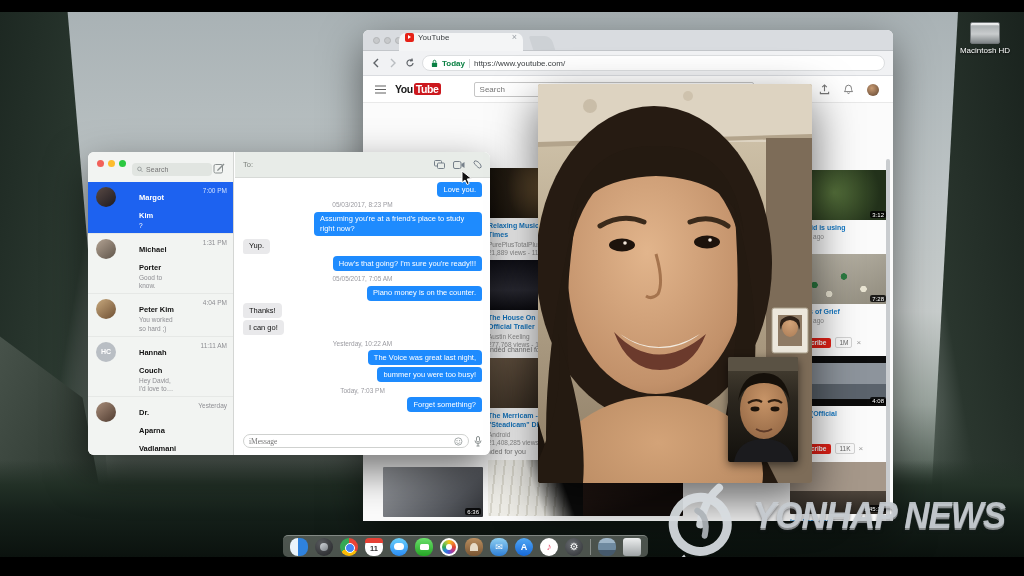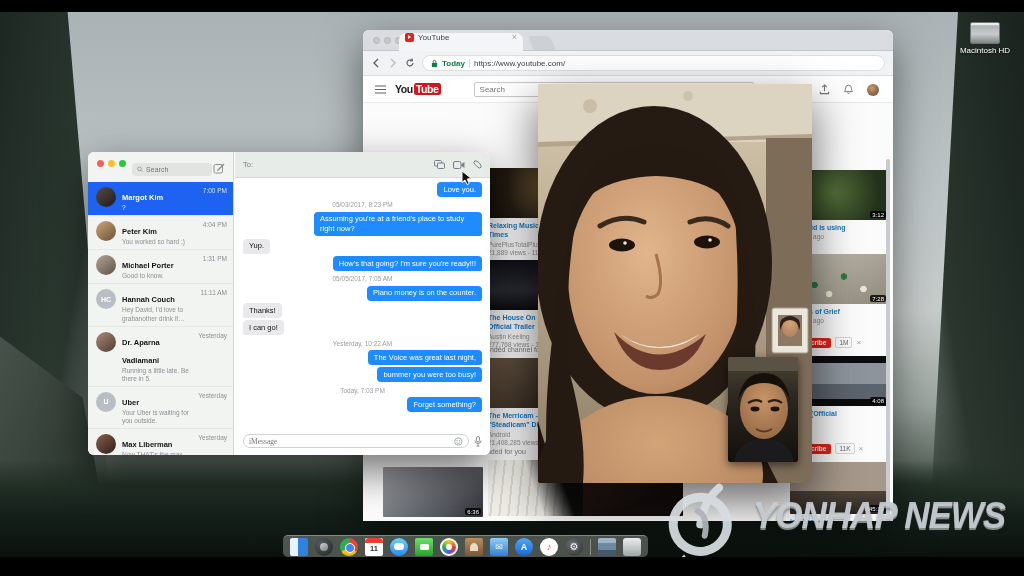--- a/index.html
+++ b/index.html
@@ -94,21 +94,21 @@
 
   
   #msgwin{left:88px;top:152px;width:402px;height:303px;border-radius:6px;background:#fff;
     box-shadow:0 16px 42px rgba(0,0,0,.55);overflow:hidden}
   #msgside{position:absolute;left:0;top:0;width:146px;height:100%;background:#f2f4f2;border-right:1px solid #d4d6d4}
   .tl.red{background:#f2615a}.tl.yel{background:#fdbc2e}.tl.grn{background:#2bc840}
   #msgsearch{position:absolute;left:14px;top:11px;width:100px;height:13px;background:#e1e5e1;border-radius:4px;display:flex;align-items:center;gap:3px;padding:0 5px}
   #msgsearch input{border:0;outline:0;background:transparent;width:100%;font-size:7px;color:#556;font-family:"Liberation Sans",sans-serif}
   #compose{position:absolute;right:8px;top:10px}
   #convlist{position:absolute;left:0;top:30px;width:100%;height:273px;overflow:hidden}
-  .crow{position:relative;display:flex;gap:6px;padding:4px 6px 3px 8px;min-height:30px;align-items:flex-start}
+  .crow{position:relative;display:flex;gap:23px;padding:4px 6px 3px 8px;min-height:30px;align-items:flex-start}
   .crow + .crow{border-top:.5px solid #e6e8e6}
   .av{flex:none;width:20px;height:20px;border-radius:50%;margin-top:1px;color:#fff;font-size:7px;display:flex;align-items:center;justify-content:center}
   .cmain{flex:1;min-width:0}
   .cname{font-size:7.5px;font-weight:bold;color:#111;line-height:1.3}
   .cprev{font-size:6.5px;color:#8e8e93;line-height:1.25;display:-webkit-box;-webkit-line-clamp:2;-webkit-box-orient:vertical;overflow:hidden}
   .ctime{flex:none;font-size:6.5px;color:#8e8e93;margin-top:1px}
   .crow.sel{background:#1d62f0}
   .crow.sel .cname,.crow.sel .cprev{color:#fff}
   .crow.sel .ctime{color:#cfe0ff}
   .av1{background:linear-gradient(140deg,#5a4a44,#1d1a20)}
@@ -136,21 +136,21 @@
     box-shadow:0 18px 46px rgba(0,0,0,.6);background:#8a7a63}
   #ftpip{position:absolute;left:190px;top:273px;width:70px;height:105px;border-radius:2px;overflow:hidden;
     box-shadow:0 3px 10px rgba(0,0,0,.55)}
 
   
   #cursor{left:461px;top:170px}
 
   
   #dock{left:283px;top:535px;height:22px;background:rgba(130,136,130,.55);border-radius:5px;
     border-top:1px solid rgba(255,255,255,.3);display:flex;align-items:center;gap:7px;padding:2px 7px}
-  .dk{width:18px;height:18px;border-radius:2px;position:relative;display:flex;align-items:center;justify-content:center;color:#fff;font-size:10px}
+  .dk{width:18px;height:18px;border-radius:8px;position:relative;display:flex;align-items:center;justify-content:center;color:#fff;font-size:10px}
   .dk-finder{background:linear-gradient(90deg,#eaf3fb 0 46%,#2f82dd 46%)}
   .dk-launch{background:radial-gradient(circle at 35% 30%,#585a5e,#222326);border-radius:50%}
   .dk-launch::after{content:"";position:absolute;left:5px;top:5px;width:8px;height:8px;border-radius:50%;background:linear-gradient(145deg,#cfd3d8,#7d8288)}
   .dk-chrome{border-radius:50%;background:conic-gradient(#ea4335 0 33%,#fbbc05 0 66%,#34a853 0 100%)}
   .dk-chrome::after{content:"";position:absolute;left:5px;top:5px;width:8px;height:8px;border-radius:50%;background:#4285f4;border:1.5px solid #fff}
   .dk-cal{background:#fff;flex-direction:column}
   .dk-cal .bar{position:absolute;top:0;left:0;width:100%;height:5px;background:#e64034;border-radius:4px 4px 0 0}
   .dk-cal .day{font-size:7.5px;color:#333;margin-top:4px;font-weight:bold}
   .dk-msg{background:linear-gradient(180deg,#6ad1fb,#2a8cf4);border-radius:50%}
   .dk-msg::after{content:"";width:10px;height:7px;border-radius:4px;background:#fff}
@@ -361,28 +361,28 @@
           <path d="M4.5 7.5 L10.5 1.5 L11.5 2.5 L5.5 8.5 L4 9 Z" fill="#8a9090"></path>
         </svg>
 
       <div id="convlist">
         <div class="crow sel">
           <span class="av av1"></span>
           <span class="cmain"><span class="cname">Margot Kim</span><span class="cprev">?</span></span>
           <span class="ctime">7:00 PM</span>
         </div>
         <div class="crow">
+          <span class="av av3"></span>
+          <span class="cmain"><span class="cname">Michael Porter</span><span class="cprev">Good to know.</span></span>
+          <span class="ctime">1:31 PM</span>
+        </div>
+        <div class="crow">
           <span class="av av2"></span>
           <span class="cmain"><span class="cname">Peter Kim</span><span class="cprev">You worked so hard ;)</span></span>
           <span class="ctime">4:04 PM</span>
-        </div>
-        <div class="crow">
-          <span class="av av3"></span>
-          <span class="cmain"><span class="cname">Michael Porter</span><span class="cprev">Good to know.</span></span>
-          <span class="ctime">1:31 PM</span>
         </div>
         <div class="crow">
           <span class="av init">HC</span>
           <span class="cmain"><span class="cname">Hannah Couch</span><span class="cprev">Hey David, I'd love to grabanother drink if you're free.</span></span>
           <span class="ctime">11:11 AM</span>
         </div>
         <div class="crow">
           <span class="av av5"></span>
           <span class="cmain"><span class="cname">Dr. Aparna Vadlamani</span><span class="cprev">Running a little late. Be there in 5.</span></span>
           <span class="ctime">Yesterday</span>

